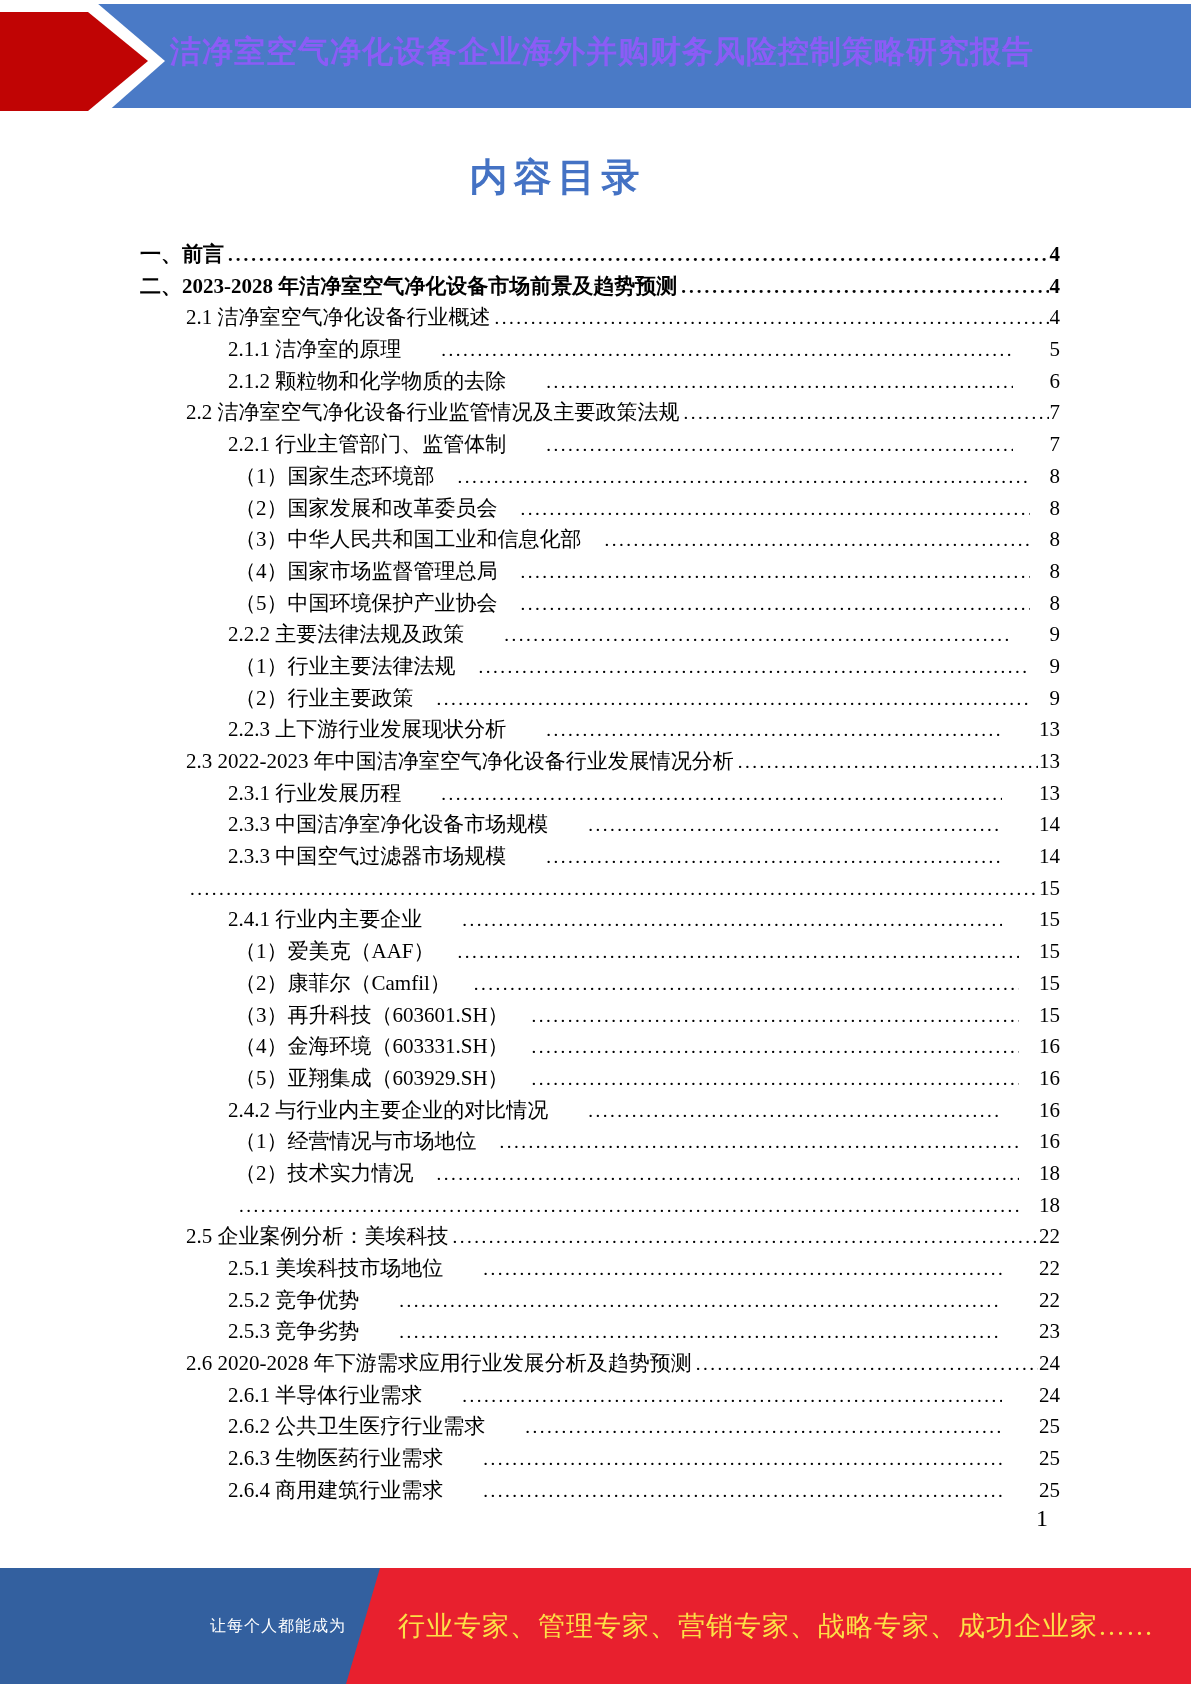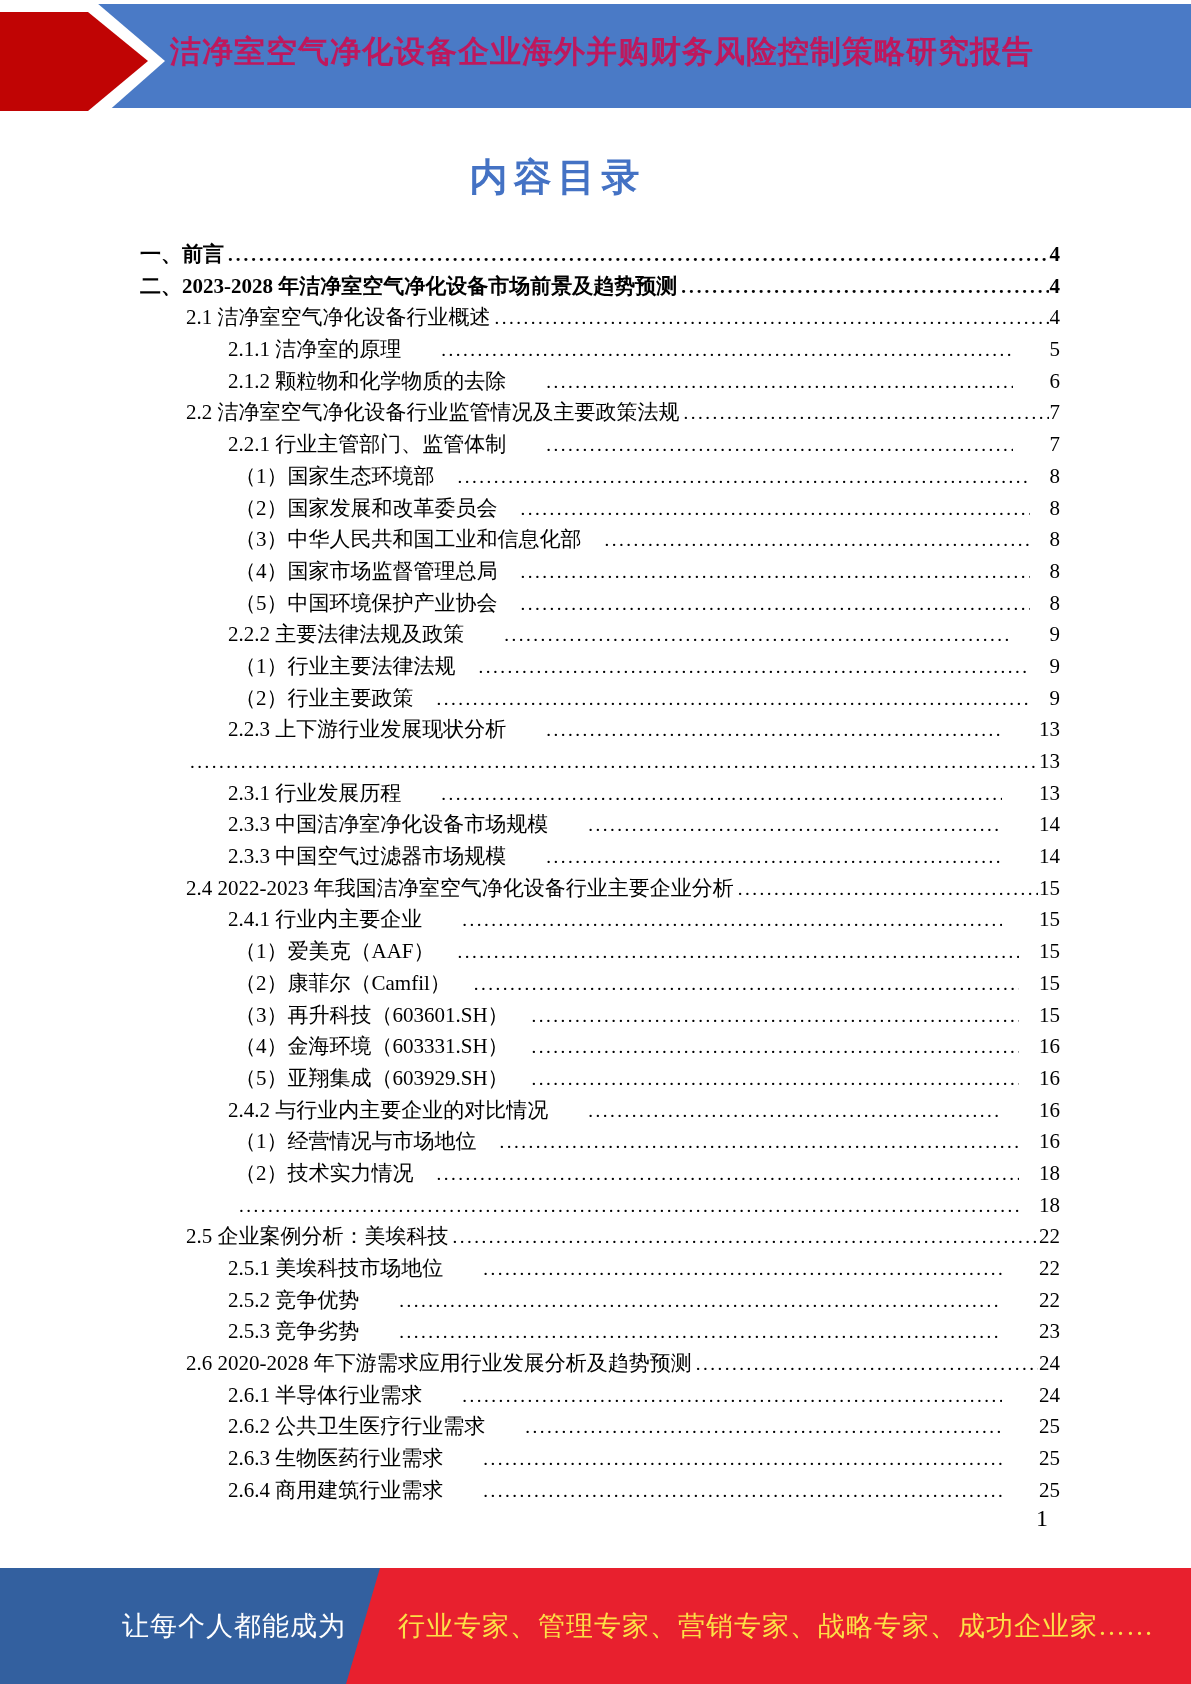--- a/index.html
+++ b/index.html
@@ -2,21 +2,21 @@
 <html style="--header-blue: #4a7ac6; --arrow-red: #c00404; --toc-title-blue: #4472c4; --footer-blue: #33609f; --footer-red: #e8202e;"><head>
 <meta charset="utf-8">
 <style>
   html,body{margin:0;padding:0;background:#ffffff;}
   .page{position:relative;width:1191px;height:1684px;background:#fff;overflow:hidden;
         font-family:"Liberation Serif","DejaVu Serif",serif;color:#000;}
 
   
   .header-band{position:absolute;top:4px;left:0;width:100%;height:104px;background:var(--header-blue);}
   .header-title{position:absolute;left:170px;top:4px;height:96px;display:flex;align-items:center;
-        color:#be185d;font-size:31px;font-weight:bold;letter-spacing:1px;
+        color:#8b5cf6;font-size:31px;font-weight:bold;letter-spacing:1px;
         font-family:"Liberation Sans","DejaVu Sans",sans-serif;}
   .arrow-outline{position:absolute;top:0;left:0;width:170px;height:124px;background:#ffffff;
         clip-path:polygon(0 3px,97px 3px,165px 61px,97px 121px,0 121px);}
   .arrow-red{position:absolute;top:0;left:0;width:160px;height:120px;background:var(--arrow-red);
         clip-path:polygon(0 12px,88px 12px,148px 61px,88px 111px,0 111px);}
 
   
   .toc-title{position:absolute;top:152px;left:0;width:100%;text-align:center;
         color:var(--toc-title-blue);font-size:38px;font-weight:bold;letter-spacing:6px;
         transform:translateX(-38px);}
@@ -36,21 +36,21 @@
   .toc-row.bold .leader{letter-spacing:3px;}
 
   
   .page-num{position:absolute;top:1505px;right:143px;font-size:24px;}
 
   
   .footer{position:absolute;left:0;bottom:0;width:100%;height:116px;background:var(--footer-blue);overflow:hidden;}
   .footer-red{position:absolute;top:0;left:0;width:100%;height:100%;background:var(--footer-red);
         clip-path:polygon(380px 0,100% 0,100% 100%,346px 100%);}
   .footer-left{position:absolute;left:0;top:0;width:346px;height:100%;display:flex;align-items:center;
-        justify-content:flex-end;padding-right:0;color:#fff;font-size:27px;letter-spacing:1px;z-index:2;}
+        justify-content:flex-end;padding-right:0;color:#fff;font-size:16px;letter-spacing:1px;z-index:2;}
   .footer-right{position:absolute;left:398px;top:0;height:100%;display:flex;align-items:center;
         color:#fde047;font-size:27px;letter-spacing:1px;z-index:2;}
 </style>
 </head>
 <body>
 
 <div class="page">
 
   <div class="header-band"></div>
   <div class="arrow-outline"></div>
@@ -134,40 +134,40 @@
       <span class="label">（2）行业主要政策</span>
       <span class="leader"></span>
       <span class="pg">9</span>
     </div>
       <div class="toc-row lv3">
       <span class="label">2.2.3 上下游行业发展现状分析</span>
       <span class="leader"></span>
       <span class="pg">13</span>
     </div>
       <div class="toc-row lv2">
+      <span class="label">2.3 2022-2023 年中国洁净室空气净化设备行业发展情况分析</span>
       <span class="leader"></span>
       <span class="pg">13</span>
     </div>
       <div class="toc-row lv3">
       <span class="label">2.3.1 行业发展历程</span>
       <span class="leader"></span>
       <span class="pg">13</span>
     </div>
       <div class="toc-row lv3">
       <span class="label">2.3.3 中国洁净室净化设备市场规模</span>
       <span class="leader"></span>
       <span class="pg">14</span>
     </div>
       <div class="toc-row lv3">
       <span class="label">2.3.3 中国空气过滤器市场规模</span>
       <span class="leader"></span>
       <span class="pg">14</span>
     </div>
       <div class="toc-row lv2">
-      <span class="label">2.4 2022-2023 年我国洁净室空气净化设备行业主要企业分析</span>
       <span class="leader"></span>
       <span class="pg">15</span>
     </div>
       <div class="toc-row lv3">
       <span class="label">2.4.1 行业内主要企业</span>
       <span class="leader"></span>
       <span class="pg">15</span>
     </div>
       <div class="toc-row lv4">
       <span class="label">（1）爱美克（AAF）</span>

